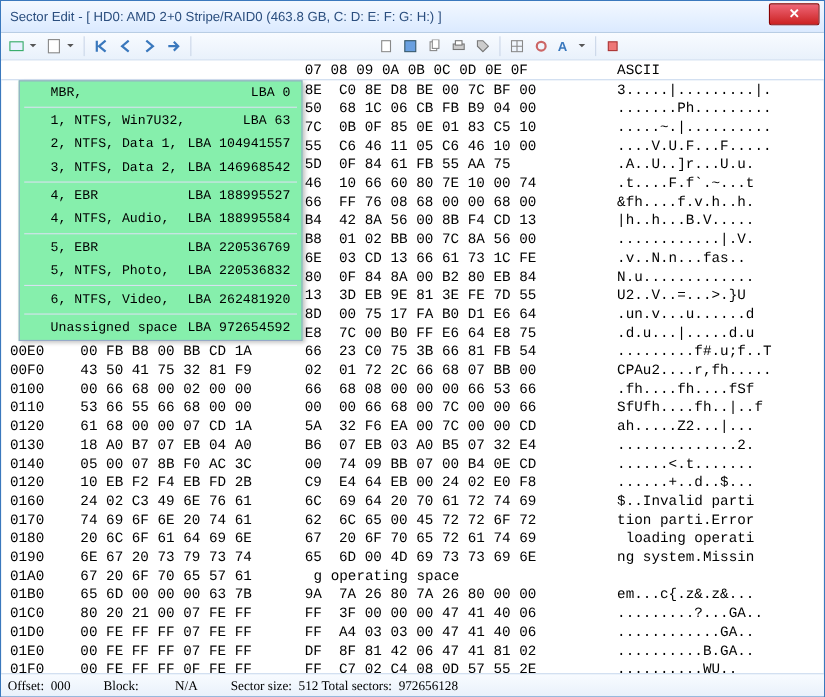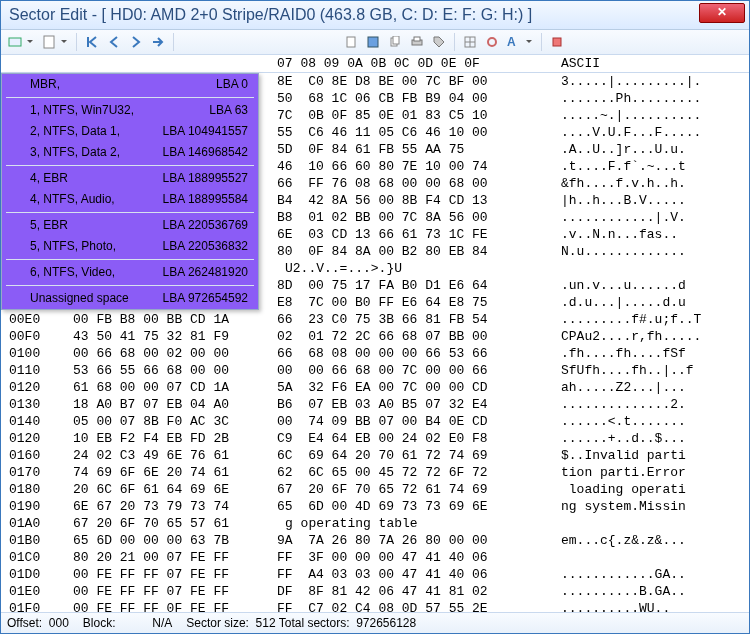--- a/index.html
+++ b/index.html
@@ -1,36 +1,36 @@
 <!DOCTYPE html>
 <html><head>
 <meta charset="utf-8">
 <style>
 html,body{margin:0;padding:0;font-family:"Segoe UI",Tahoma,sans-serif;font-size:12px;background:#fff;color:#000}
 .window{width:750px;height:634px;border:1px solid #3a78bd;box-sizing:border-box;position:relative;background:#fff}
 .titlebar{height:28px;background:linear-gradient(#f3f8ff,#dbeaff);display:flex;align-items:center;padding-left:8px;border-bottom:1px solid #b8cde4;position:relative}
-.titlebar .title{color:#2b4e7e;font-size:16px}
+.titlebar .title{color:#2b4e7e;font-size:12px}
 .closebtn{position:absolute;right:4px;top:2px;width:44px;height:18px;background:linear-gradient(#e67,#c22);border:1px solid #800;border-radius:2px;color:#fff;text-align:center;line-height:16px;font-weight:bold;font-size:12px}
 .toolbar{height:24px;background:linear-gradient(#f8fbff,#e9f1fb);border-bottom:1px solid #c9d9ee;display:flex;align-items:center;padding:0 4px;gap:2px}
 .tbtn{width:18px;height:18px;display:inline-flex;align-items:center;justify-content:center;border:1px solid transparent;color:#555}
 .tbtn.dd{width:28px;justify-content:flex-start;padding-left:2px;position:relative}
 .tbtn.dd::after{content:'';position:absolute;right:3px;top:7px;border:3px solid transparent;border-top-color:#555}
 .sep{width:1px;height:18px;background:#cad6e8;margin:0 3px}
 .main{position:relative;height:560px;overflow:hidden;font-family:"Courier New",monospace;font-size:13px;line-height:17px}
 .headerrow{display:flex;border-bottom:1px solid #c9d9ee;background:#fff;padding:0 0}
 .col-off{width:72px;padding-left:8px;box-sizing:border-box}
 .col-hex1{width:204px}
 .col-hex2{width:276px}
 .col-asc{flex:1;padding-left:8px}
 .hexarea{position:relative}
 .row{display:flex;height:17px;white-space:pre}
-.menu{position:absolute;left:0;top:0;width:256px;background:#8b5cf6;border:1px solid #96a9c8;box-shadow:2px 2px 4px rgba(0,0,0,.25);font-family:Liberation Sans, sans-serif;font-size:12px;z-index:5}
+.menu{position:absolute;left:16px;top:0;width:256px;background:#86efac;border:1px solid #96a9c8;box-shadow:2px 2px 4px rgba(0,0,0,.25);font-family:Liberation Mono, monospace;font-size:12px;z-index:5}
 .menu .mi{display:flex;justify-content:space-between;padding:2px 10px 2px 28px}
 .menu .msep{height:1px;background:#d7e1ef;margin:2px 4px}
-.statusbar{position:absolute;bottom:0;left:0;right:0;height:20px;border-top:1px solid #c9d9ee;background:linear-gradient(#f8fbff,#e9f1fb);display:flex;align-items:center;font-family:Liberation Sans, sans-serif;gap:14px;padding-left:6px}
+.statusbar{position:absolute;bottom:0;left:0;right:0;height:20px;border-top:1px solid #c9d9ee;background:linear-gradient(#f8fbff,#e9f1fb);display:flex;align-items:center;font-family:Liberation Serif, serif;gap:30px;padding-left:6px}
 .statusbar span{white-space:pre}
 svg{display:block}
 </style>
 </head>
 <body>
 
 <div class="window">
   <div class="titlebar">
     <span class="title">Sector Edit - [ HD0: AMD 2+0 Stripe/RAID0 (463.8 GB, C: D: E: F: G: H:) ]</span>
     <div class="closebtn">✕</div>
@@ -133,38 +133,38 @@
         <div class="row"><div class="col-off"></div><div class="col-hex1"></div><div class="col-hex2">50  68 1C 06 CB FB B9 04 00</div><div class="col-asc">.......Ph.........</div></div>
         <div class="row"><div class="col-off"></div><div class="col-hex1"></div><div class="col-hex2">7C  0B 0F 85 0E 01 83 C5 10</div><div class="col-asc">.....~.|..........</div></div>
         <div class="row"><div class="col-off"></div><div class="col-hex1"></div><div class="col-hex2">55  C6 46 11 05 C6 46 10 00</div><div class="col-asc">....V.U.F...F.....</div></div>
         <div class="row"><div class="col-off"></div><div class="col-hex1"></div><div class="col-hex2">5D  0F 84 61 FB 55 AA 75</div><div class="col-asc">.A..U..]r...U.u.</div></div>
         <div class="row"><div class="col-off"></div><div class="col-hex1"></div><div class="col-hex2">46  10 66 60 80 7E 10 00 74</div><div class="col-asc">.t....F.f`.~...t</div></div>
         <div class="row"><div class="col-off"></div><div class="col-hex1"></div><div class="col-hex2">66  FF 76 08 68 00 00 68 00</div><div class="col-asc">&amp;fh....f.v.h..h.</div></div>
         <div class="row"><div class="col-off"></div><div class="col-hex1"></div><div class="col-hex2">B4  42 8A 56 00 8B F4 CD 13</div><div class="col-asc">|h..h...B.V.....</div></div>
         <div class="row"><div class="col-off"></div><div class="col-hex1"></div><div class="col-hex2">B8  01 02 BB 00 7C 8A 56 00</div><div class="col-asc">............|.V.</div></div>
         <div class="row"><div class="col-off"></div><div class="col-hex1"></div><div class="col-hex2">6E  03 CD 13 66 61 73 1C FE</div><div class="col-asc">.v..N.n...fas..</div></div>
         <div class="row"><div class="col-off"></div><div class="col-hex1"></div><div class="col-hex2">80  0F 84 8A 00 B2 80 EB 84</div><div class="col-asc">N.u.............</div></div>
-        <div class="row"><div class="col-off"></div><div class="col-hex1"></div><div class="col-asc">U2..V..=...&gt;.}U</div></div>
+        <div class="row"><div class="col-off"></div><div class="col-hex1"></div><div class="col-hex2">13  3D EB 9E 81 3E FE 7D 55</div><div class="col-asc">U2..V..=...&gt;.}U</div></div>
         <div class="row"><div class="col-off"></div><div class="col-hex1"></div><div class="col-hex2">8D  00 75 17 FA B0 D1 E6 64</div><div class="col-asc">.un.v...u......d</div></div>
         <div class="row"><div class="col-off"></div><div class="col-hex1"></div><div class="col-hex2">E8  7C 00 B0 FF E6 64 E8 75</div><div class="col-asc">.d.u...|.....d.u</div></div>
         <div class="row"><div class="col-off">00E0</div><div class="col-hex1">00 FB B8 00 BB CD 1A</div><div class="col-hex2">66  23 C0 75 3B 66 81 FB 54</div><div class="col-asc">.........f#.u;f..T</div></div>
         <div class="row"><div class="col-off">00F0</div><div class="col-hex1">43 50 41 75 32 81 F9</div><div class="col-hex2">02  01 72 2C 66 68 07 BB 00</div><div class="col-asc">CPAu2....r,fh.....</div></div>
         <div class="row"><div class="col-off">0100</div><div class="col-hex1">00 66 68 00 02 00 00</div><div class="col-hex2">66  68 08 00 00 00 66 53 66</div><div class="col-asc">.fh....fh....fSf</div></div>
         <div class="row"><div class="col-off">0110</div><div class="col-hex1">53 66 55 66 68 00 00</div><div class="col-hex2">00  00 66 68 00 7C 00 00 66</div><div class="col-asc">SfUfh....fh..|..f</div></div>
         <div class="row"><div class="col-off">0120</div><div class="col-hex1">61 68 00 00 07 CD 1A</div><div class="col-hex2">5A  32 F6 EA 00 7C 00 00 CD</div><div class="col-asc">ah.....Z2...|...</div></div>
         <div class="row"><div class="col-off">0130</div><div class="col-hex1">18 A0 B7 07 EB 04 A0</div><div class="col-hex2">B6  07 EB 03 A0 B5 07 32 E4</div><div class="col-asc">..............2.</div></div>
         <div class="row"><div class="col-off">0140</div><div class="col-hex1">05 00 07 8B F0 AC 3C</div><div class="col-hex2">00  74 09 BB 07 00 B4 0E CD</div><div class="col-asc">......&lt;.t.......</div></div>
         <div class="row"><div class="col-off">0120</div><div class="col-hex1">10 EB F2 F4 EB FD 2B</div><div class="col-hex2">C9  E4 64 EB 00 24 02 E0 F8</div><div class="col-asc">......+..d..$...</div></div>
         <div class="row"><div class="col-off">0160</div><div class="col-hex1">24 02 C3 49 6E 76 61</div><div class="col-hex2">6C  69 64 20 70 61 72 74 69</div><div class="col-asc">$..Invalid parti</div></div>
         <div class="row"><div class="col-off">0170</div><div class="col-hex1">74 69 6F 6E 20 74 61</div><div class="col-hex2">62  6C 65 00 45 72 72 6F 72</div><div class="col-asc">tion parti.Error</div></div>
         <div class="row"><div class="col-off">0180</div><div class="col-hex1">20 6C 6F 61 64 69 6E</div><div class="col-hex2">67  20 6F 70 65 72 61 74 69</div><div class="col-asc"> loading operati</div></div>
         <div class="row"><div class="col-off">0190</div><div class="col-hex1">6E 67 20 73 79 73 74</div><div class="col-hex2">65  6D 00 4D 69 73 73 69 6E</div><div class="col-asc">ng system.Missin</div></div>
-        <div class="row"><div class="col-off">01A0</div><div class="col-hex1">67 20 6F 70 65 57 61</div><div class="col-asc">g operating table</div></div>
+        <div class="row"><div class="col-off">01A0</div><div class="col-hex1">67 20 6F 70 65 57 61</div><div class="col-asc">g operating space</div></div>
         <div class="row"><div class="col-off">01B0</div><div class="col-hex1">65 6D 00 00 00 63 7B</div><div class="col-hex2">9A  7A 26 80 7A 26 80 00 00</div><div class="col-asc">em...c{.z&amp;.z&amp;...</div></div>
-        <div class="row"><div class="col-off">01C0</div><div class="col-hex1">80 20 21 00 07 FE FF</div><div class="col-hex2">FF  3F 00 00 00 47 41 40 06</div></div>
+        <div class="row"><div class="col-off">01C0</div><div class="col-hex1">80 20 21 00 07 FE FF</div><div class="col-hex2">FF  3F 00 00 00 47 41 40 06</div><div class="col-asc">.........?...GA..</div></div>
         <div class="row"><div class="col-off">01D0</div><div class="col-hex1">00 FE FF FF 07 FE FF</div><div class="col-hex2">FF  A4 03 03 00 47 41 40 06</div><div class="col-asc">............GA..</div></div>
         <div class="row"><div class="col-off">01E0</div><div class="col-hex1">00 FE FF FF 07 FE FF</div><div class="col-hex2">DF  8F 81 42 06 47 41 81 02</div><div class="col-asc">..........B.GA..</div></div>
         <div class="row"><div class="col-off">01F0</div><div class="col-hex1">00 FE FF FF 0F FE FF</div><div class="col-hex2">FF  C7 02 C4 08 0D 57 55 2E</div><div class="col-asc">..........WU..</div></div>
         <div class="menu" id="menu">
 
       <div class="mi">
             <span>MBR,</span>
             <span>LBA 0</span>
           </div>
           <div class="msep"></div>

